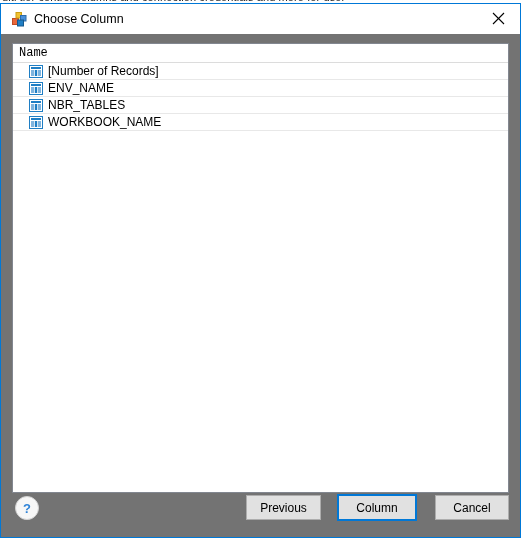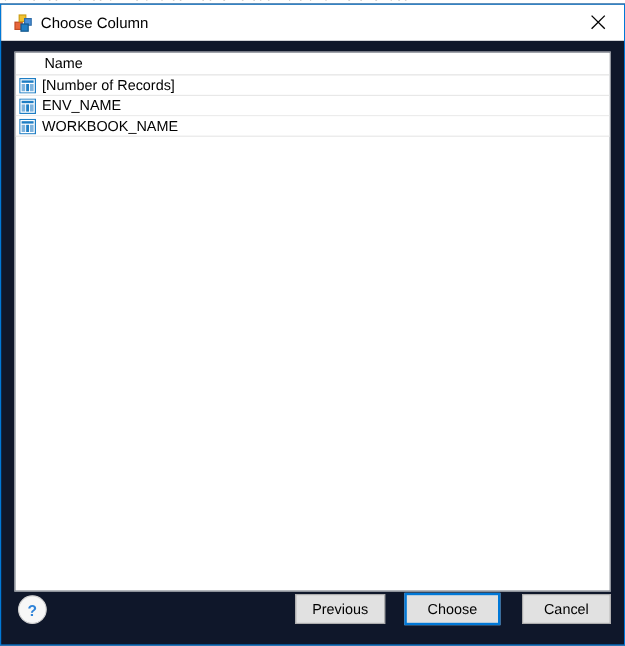--- a/index.html
+++ b/index.html
@@ -41,21 +41,21 @@
   
   .dialog {
     position: absolute;
     left: 0;
     top: 3px;
     width: 521px;
     height: 535px;
     box-sizing: border-box;
     border: 1px solid #0078d7;
     border-top: 1px solid #0078d7;
-    background: #0f172a;
+    background: #737373;
   }
 
   
   .titlebar {
     position: relative;
     height: 30px;
     background: #ffffff;
     display: flex;
     align-items: center;
   }
@@ -100,36 +100,37 @@
     border: 1px solid #828790;
     overflow: hidden;
   }
   .list-header {
     height: 19px;
     box-sizing: border-box;
     border-bottom: 1px solid #dcdcdc;
     background: #ffffff;
     display: flex;
     align-items: center;
-    padding-left: 24px;
+    padding-left: 6px;
+    font-family: Liberation Mono, monospace;
   }
   .list-header-label {
     font-size: 12px;
     color: #000000;
     line-height: 14px;
   }
   .list-body {
     position: relative;
   }
   .row {
     height: 17px;
     box-sizing: border-box;
     display: flex;
     align-items: center;
-    padding-left: 3px;
+    padding-left: 16px;
     border-bottom: 1px solid #e8e8e8;
     background: #ffffff;
     cursor: default;
   }
   .row.selected {
     background: #bcd6ef;
     border-bottom: 1px solid #bcd6ef;
   }
   .row-icon {
     width: 14px;
@@ -258,20 +259,32 @@
             <rect x="0.5" y="0.5" width="13" height="12" fill="#ffffff" stroke="#1f7ec4" stroke-width="1"></rect>
             <rect x="2" y="2" width="10" height="2" fill="#1f7ec4"></rect>
             <rect x="2" y="5" width="3" height="6" fill="#7fb4de"></rect>
             <rect x="5.8" y="5" width="2.4" height="6" fill="#1f7ec4"></rect>
             <rect x="9" y="5" width="3" height="6" fill="#7fb4de"></rect>
           </svg>
         </span>
         <span class="row-label">ENV_NAME</span>
       </div>
 
+      <div class="row">
+        <span class="row-icon">
+          <svg width="14" height="13" viewBox="0 0 14 13">
+            <rect x="0.5" y="0.5" width="13" height="12" fill="#ffffff" stroke="#1f7ec4" stroke-width="1"></rect>
+            <rect x="2" y="2" width="10" height="2" fill="#1f7ec4"></rect>
+            <rect x="2" y="5" width="3" height="6" fill="#7fb4de"></rect>
+            <rect x="5.8" y="5" width="2.4" height="6" fill="#1f7ec4"></rect>
+            <rect x="9" y="5" width="3" height="6" fill="#7fb4de"></rect>
+          </svg>
+        </span>
+        <span class="row-label">NBR_TABLES</span>
+      </div>
 
 
 
       <div class="row">
         <span class="row-icon">
           <svg width="14" height="13" viewBox="0 0 14 13">
             <rect x="0.5" y="0.5" width="13" height="12" fill="#ffffff" stroke="#1f7ec4" stroke-width="1"></rect>
             <rect x="2" y="2" width="10" height="2" fill="#1f7ec4"></rect>
             <rect x="2" y="5" width="3" height="6" fill="#7fb4de"></rect>
             <rect x="5.8" y="5" width="2.4" height="6" fill="#1f7ec4"></rect>
@@ -282,17 +295,17 @@
       </div>
 
     </div>
   </div>
 
   <div class="footer">
 
     <div class="help-btn">?</div>
 
     <button class="btn btn-previous">Previous</button>
-    <button class="btn btn-finish">Choose</button>
+    <button class="btn btn-finish">Column</button>
     <button class="btn btn-cancel">Cancel</button>
   </div>
 
 </div>
 
 </body></html>

